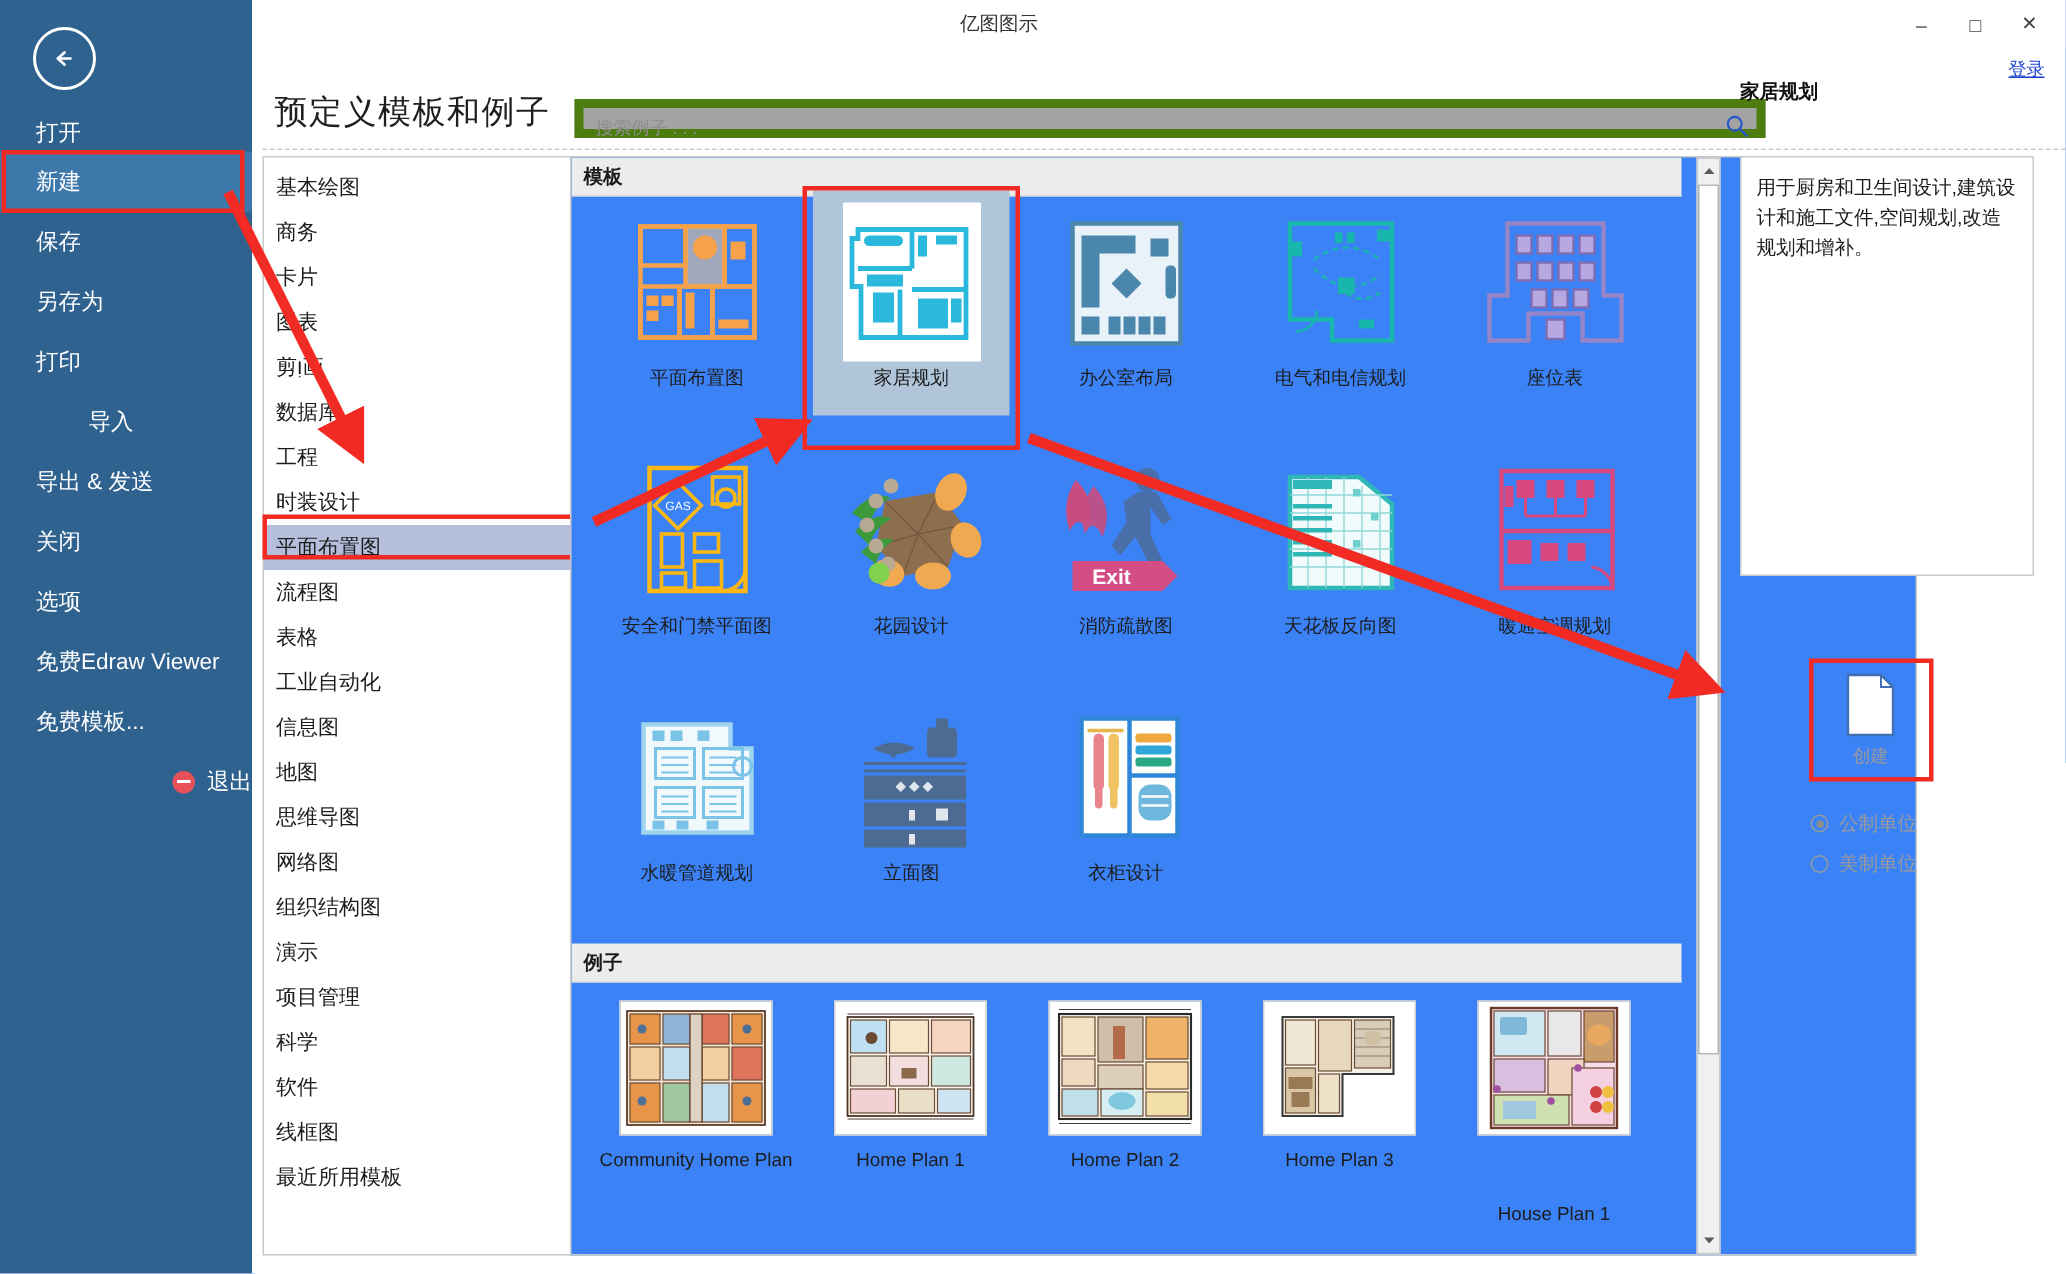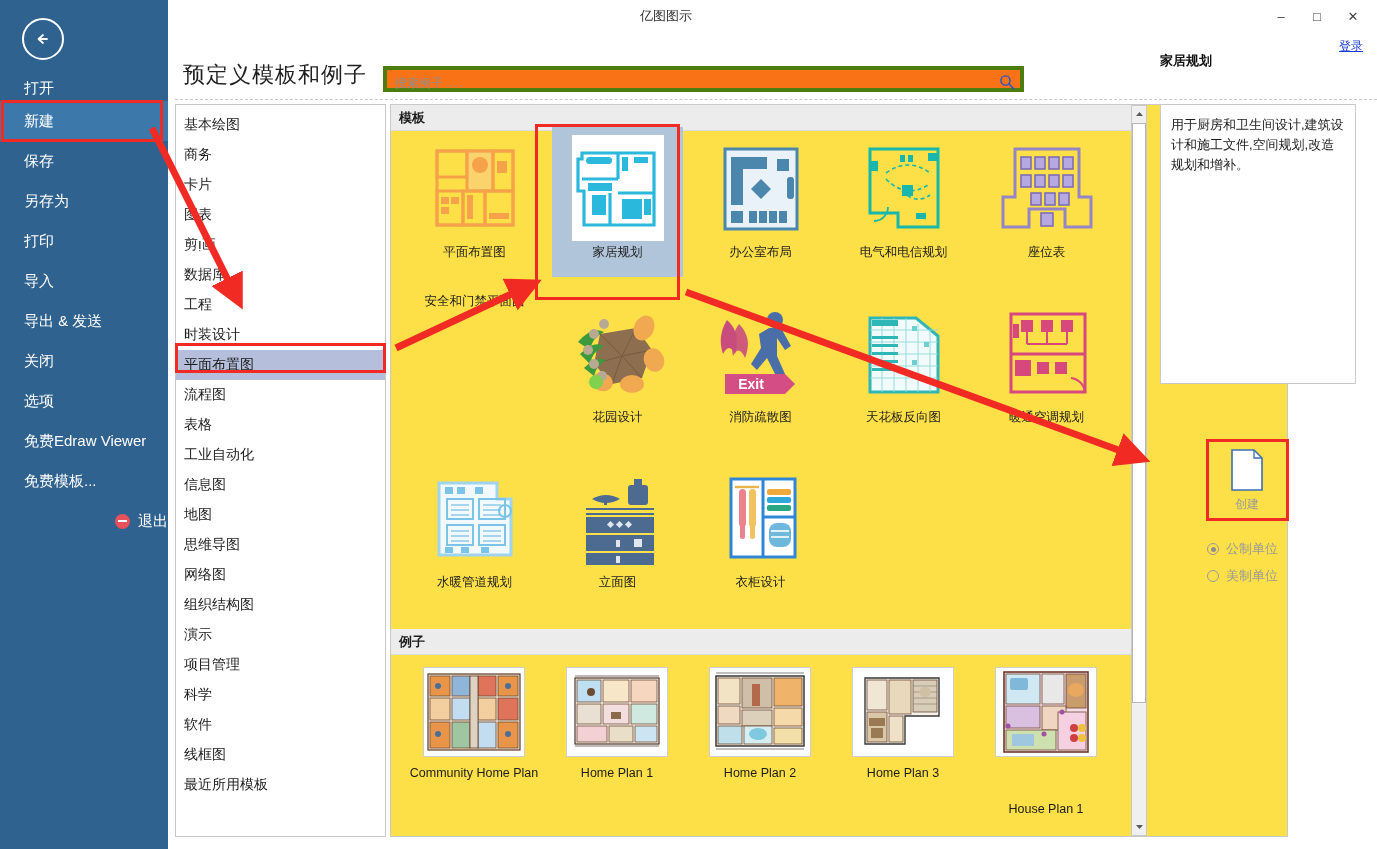--- a/index.html
+++ b/index.html
@@ -65,22 +65,22 @@
     position:absolute;right:14px;top:38px;font-size:12px;color:#1a3fd0;
     text-decoration:underline;cursor:pointer;
   }
 
   
   .page-title{
     position:absolute;left:183px;top:60px;font-size:22px;color:#1f1f1f;
     letter-spacing:1px;
   }
   .search-wrap{
-    position:absolute;left:383px;top:66px;width:641px;height:26px;
-    border:4px solid #4d7c0f;background:#f97316;box-sizing:border-box;
+    position:absolute;left:383px;top:66px;width:794px;height:26px;
+    border:6px solid #4d7c0f;background:#a3a3a3;box-sizing:border-box;
   }
   .search-input{
     position:absolute;left:6px;top:0;width:720px;height:24px;border:0;outline:0;
     font-size:12px;color:#2b2b2b;background:transparent;
     font-family:"Liberation Sans","DejaVu Sans",sans-serif;
   }
   .search-input::placeholder{color:#8d8d8d;}
   .search-ic{position:absolute;right:5px;top:4px;cursor:pointer;}
   .hdr-dash{
     position:absolute;left:175px;top:99px;width:1202px;height:0;
@@ -98,22 +98,22 @@
     font-size:14px;color:#1c1c1c;cursor:pointer;
   }
   .cat-item.sel{background:#b5bfdb;}
   .hl-cat{
     position:absolute;left:175px;top:343px;width:211px;height:30px;
     border:3px solid #f12b23;box-sizing:border-box;pointer-events:none;
   }
 
   
   .content{
-    position:absolute;left:390px;top:104px;width:898px;height:733px;
-    border:1px solid #c9c9c9;background:#fde047;box-sizing:border-box;overflow:hidden;
+    position:absolute;left:380px;top:104px;width:898px;height:733px;
+    border:1px solid #c9c9c9;background:#3b82f6;box-sizing:border-box;overflow:hidden;
   }
   .sect-head{
     position:absolute;left:0;width:740px;height:26px;background:#ececec;
     display:flex;align-items:center;padding-left:8px;box-sizing:border-box;
     font-size:13px;font-weight:bold;color:#1c1c1c;
     border-bottom:1px solid #dcdcdc;
   }
   .tile{
     position:absolute;width:131px;height:150px;
     display:flex;flex-direction:column;align-items:center;cursor:pointer;
@@ -202,21 +202,21 @@
         </div>
         <div class="side-item" style="top: 141px;">
           <span>保存</span>
         </div>
         <div class="side-item" style="top: 181px;">
           <span>另存为</span>
         </div>
         <div class="side-item" style="top: 221px;">
           <span>打印</span>
         </div>
-        <div class="side-item" style="top: 261px;">
+        <div class="side-item" style="top: 261px; margin-left: 35px;">
           <span>导入</span>
         </div>
         <div class="side-item" style="top: 301px;">
           <span>导出 &amp; 发送</span>
         </div>
         <div class="side-item" style="top: 341px;">
           <span>关闭</span>
         </div>
         <div class="side-item" style="top: 381px;">
           <span>选项</span>
@@ -443,20 +443,36 @@
                 <rect x="32" y="60" width="10" height="12"></rect>
                 <rect x="46" y="60" width="10" height="12"></rect>
                 <rect x="60" y="60" width="10" height="12"></rect>
                 <rect x="42" y="80" width="12" height="13"></rect>
               </g>
             </svg>
           </div>
           <div class="cap">座位表</div>
         </div>
         <div class="tile" style="left: 18px; top: 187px;">
+          <div class="thumb">
+            <svg width="96" height="110" viewBox="0 0 96 110">
+              <path d="M16 14 H80 V96 H16 Z" fill="none" stroke="#fbb713" stroke-width="3"></path>
+              <g fill="none" stroke="#fbb713" stroke-width="2.4">
+                <rect x="24" y="28" width="22" height="22" transform="rotate(45 35 39)"></rect>
+                <rect x="58" y="20" width="18" height="18"></rect>
+                <circle cx="67" cy="34" r="6"></circle>
+                <rect x="24" y="58" width="14" height="22"></rect>
+                <rect x="46" y="58" width="16" height="12"></rect>
+                <rect x="24" y="84" width="16" height="10"></rect>
+                <rect x="46" y="76" width="18" height="18"></rect>
+                <path d="M66 96 A16 16 0 0 0 80 80"></path>
+              </g>
+              <text x="35" y="42" font-size="8" fill="#fff" text-anchor="middle" font-family="Liberation Sans, sans-serif">GAS</text>
+            </svg>
+          </div>
           <div class="cap">安全和门禁平面图</div>
         </div>
         <div class="tile" style="left: 161px; top: 187px;">
           <div class="thumb">
             <svg width="96" height="110" viewBox="0 0 96 110">
               <g fill="#8d6e4f">
                 <path d="M30 36 L66 30 L82 52 L72 80 L42 86 L24 66 Z"></path>
               </g>
               <g stroke="#6d523a" stroke-width="1" opacity=".7">
                 <line x1="52" y1="58" x2="30" y2="36"></line>

